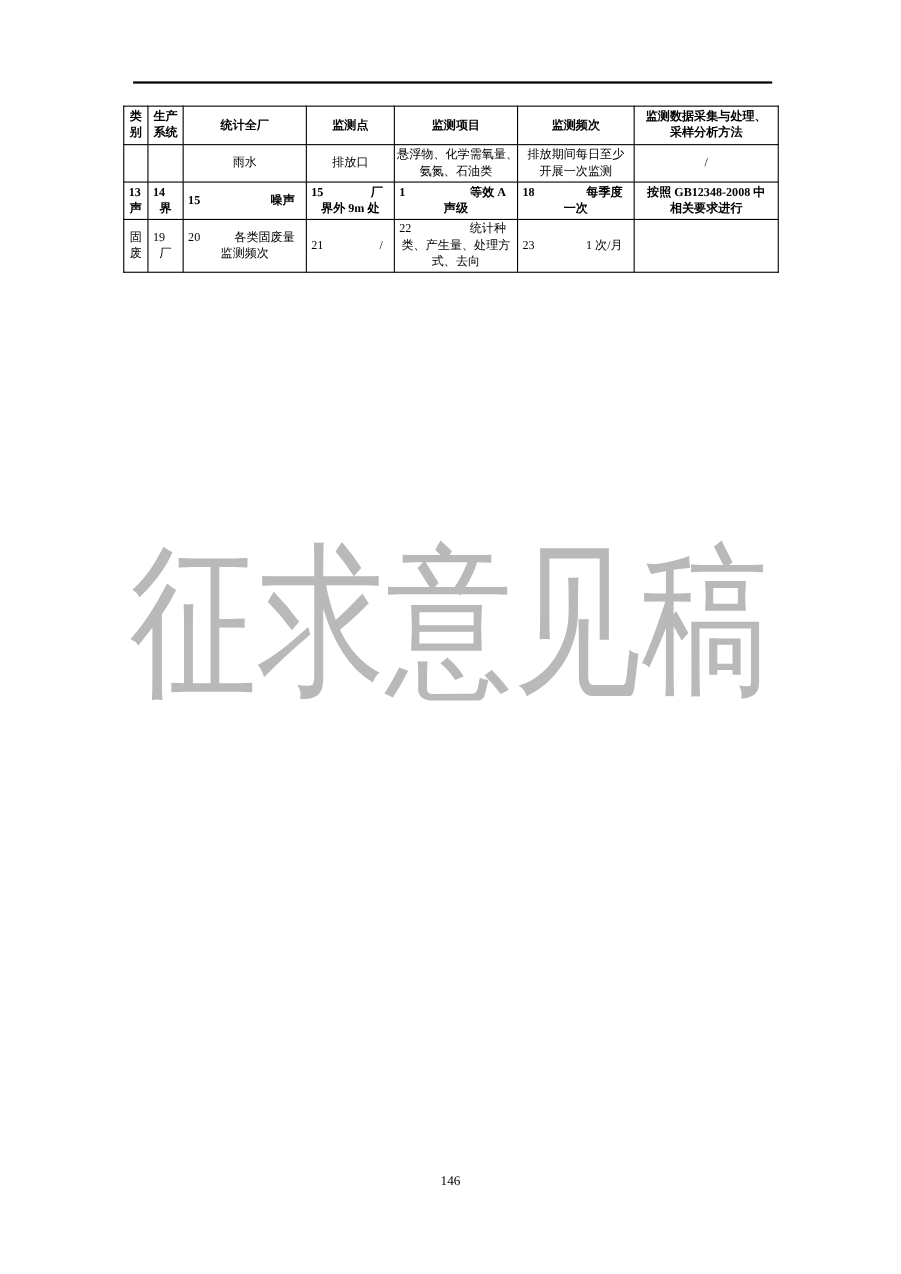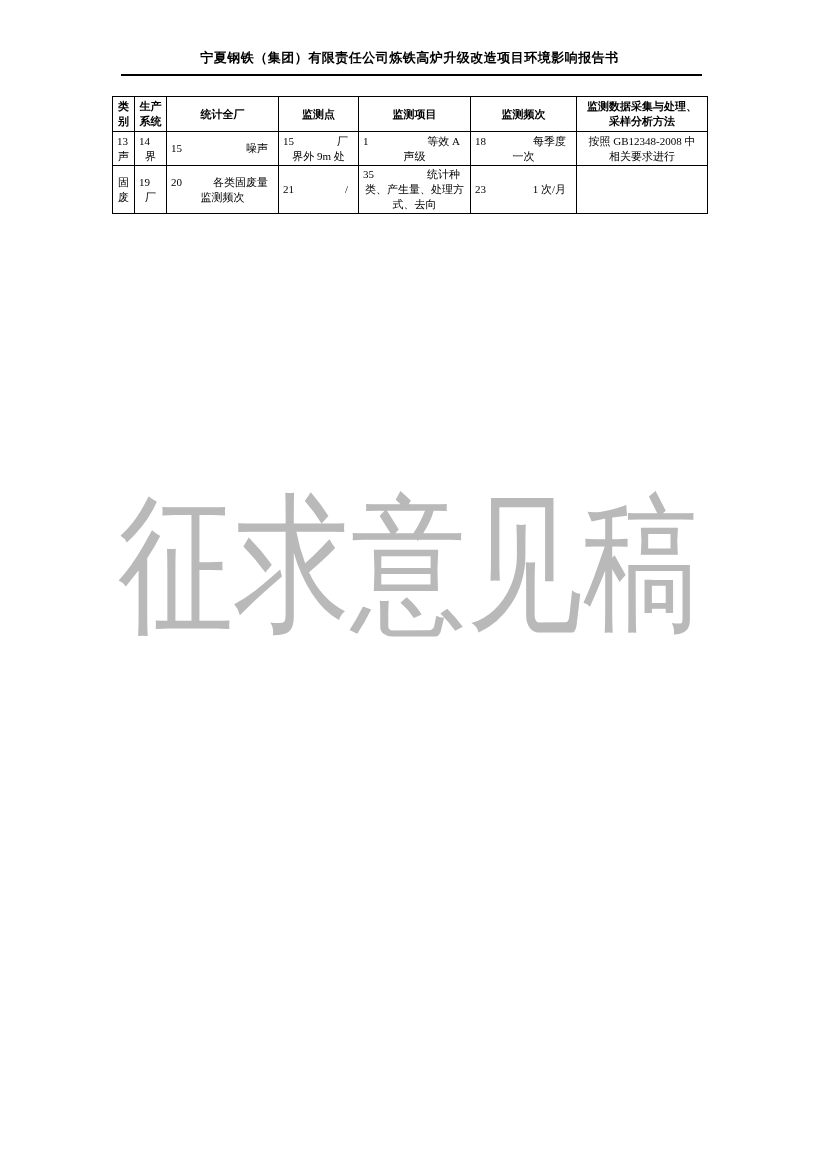--- a/index.html
+++ b/index.html
@@ -77,21 +77,20 @@
     width: 100%;
     text-align: center;
     font-size: 12px;
   }
 </style>
 </head>
 <body>
 
 <div class="page">
 
-  <div class="doc-title">宁夏钢铁（集团）有限责任公司炼铁高炉升级改造项目环境影响报告书</div>
 
   <div class="header-rule"></div>
 
   <table class="monitoring">
     <colgroup>
       <col style="width:22px">
         <col style="width:32px">
         <col style="width:112px">
       <col style="width:80px">
         <col style="width:112px">
@@ -119,20 +118,41 @@
           </td>
           <td>
             <div class="cline">监测频次</div>
           </td>
           <td>
             <div class="cline">监测数据采集与处理、</div>
             <div class="cline">采样分析方法</div>
           </td>
         </tr>
         <tr class="body-row" style="height: 34px;">
+          <td></td>
+          <td></td>
+          <td>
+            <div class="cline">雨水</div>
+          </td>
+          <td>
+            <div class="cline">排放口</div>
+          </td>
+          <td>
+            <div class="cline">悬浮物、化学需氧量、</div>
+            <div class="cline">氨氮、石油类</div>
+          </td>
+          <td>
+            <div class="cline">排放期间每日至少</div>
+            <div class="cline">开展一次监测</div>
+          </td>
+          <td>
+            <div class="cline">/</div>
+          </td>
+        </tr>
+        <tr class="body-row" style="height: 34px; font-weight: bold;">
           <td>
             <div class="jline">
               <span class="jl">13</span>
               <span class="jr"></span>
             </div>
             <div class="cline">声</div>
           </td>
           <td>
             <div class="jline">
               <span class="jl">14</span>
@@ -192,33 +212,34 @@
             <div class="cline">监测频次</div>
           </td>
           <td>
             <div class="jline">
               <span class="jl">21</span>
               <span class="jr">/</span>
             </div>
           </td>
           <td>
             <div class="jline">
-              <span class="jl">35</span>
+              <span class="jl">22</span>
               <span class="jr">统计种</span>
             </div>
             <div class="cline">类、产生量、处理方</div>
             <div class="cline">式、去向</div>
           </td>
           <td>
             <div class="jline">
               <span class="jl">23</span>
               <span class="jr">1 次/月</span>
             </div>
           </td>
           <td></td>
         </tr>
       </tbody>
   </table>
 
   <div class="watermark" style="color: rgb(185, 185, 185);">征求意见稿</div>
 
+  <div class="page-number">146</div>
 
 </div>
 
 </body></html>

